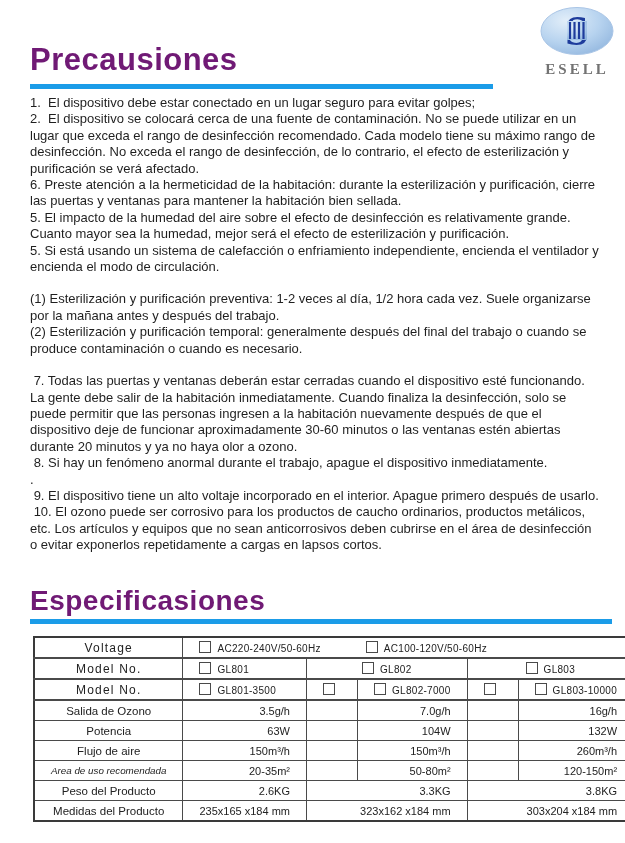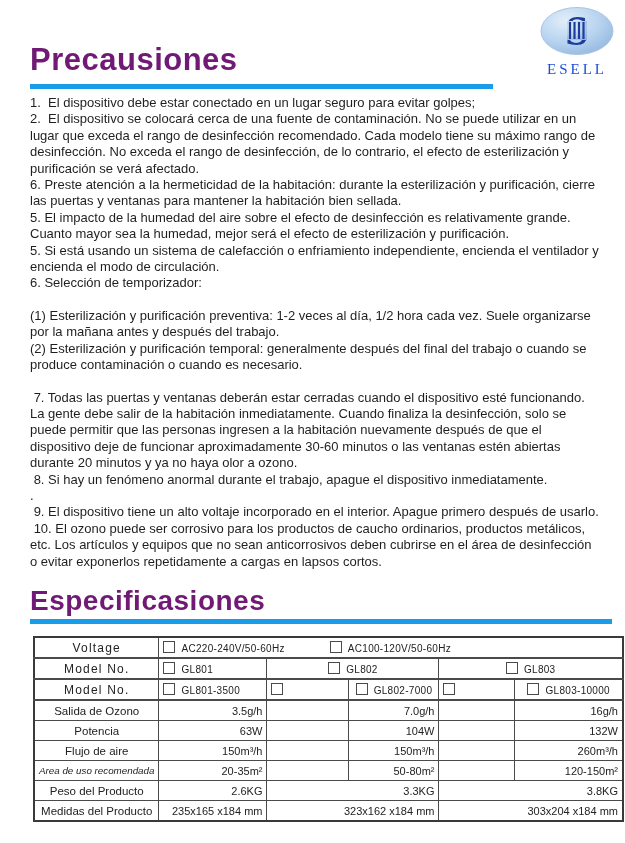--- a/index.html
+++ b/index.html
@@ -23,40 +23,40 @@
     position:absolute;left:30px;height:5px;background:#1b9ce8;
   }
   #bar-precautions{top:84px;width:463px;}
   #bar-specs{top:619px;width:582px;}
   
   .logo{
     position:absolute;left:538px;top:6px;width:78px;text-align:center;
   }
   .brand-name{
     font-family:"Liberation Serif",serif;
-    font-weight:normal;font-size:15px;letter-spacing:3px;
-    color:#1d4ed8;margin-top:1px;
+    font-weight:bold;font-size:15px;letter-spacing:3px;
+    color:#737373;margin-top:1px;
   }
   
   .body-text{
     position:absolute;left:30px;top:95px;width:570px;height:488px;
     font-size:13px;line-height:16.4px;overflow:hidden;
   }
   .body-text p{margin:0;white-space:pre-wrap;}
   .body-text p.gap-before{margin-top:16px;}
   
   .spec-table-wrap{position:absolute;left:33px;top:636px;}
   table.spec{
     border-collapse:collapse;table-layout:fixed;
     border:2px solid #3a3a3a;
     font-size:11px;color:#222;
   }
   table.spec td{
     border:1px solid #4a4a4a;
-    height:19px;padding:0 4px;overflow:hidden;white-space:nowrap;
+    height:19px;padding:0 16px;overflow:hidden;white-space:nowrap;
   }
   tr.r-hdr td{border-bottom-width:2px;}
   td.lbl{text-align:center;font-size:11.5px;}
   td.lbl-sp{letter-spacing:1.2px;font-size:12px;}
   td.lbl-sm{font-size:9.8px;padding:0 1px;font-style:italic;}
   td.val{text-align:right;}
   td.c-left{text-align:left;padding-left:8px;}
   td.c-center{text-align:center;}
   td.lt-l{border-left-color:#c9c9c9;}
   td.lt-r{border-right-color:#c9c9c9;}
@@ -98,21 +98,20 @@
 
   <div class="sec-title" id="title-precautions">Precausiones</div>
   <div class="title-bar" id="bar-precautions"></div>
 
   <div class="body-text">
     <p>1.  El dispositivo debe estar conectado en un lugar seguro para evitar golpes;</p>
     <p>2.  El dispositivo se colocará cerca de una fuente de contaminación. No se puede utilizar en un lugar que exceda el rango de desinfección recomendado. Cada modelo tiene su máximo rango de desinfección. No exceda el rango de desinfección, de lo contrario, el efecto de esterilización y purificación se verá afectado.</p>
     <p>6. Preste atención a la hermeticidad de la habitación: durante la esterilización y purificación, cierre las puertas y ventanas para mantener la habitación bien sellada.</p>
     <p>5. El impacto de la humedad del aire sobre el efecto de desinfección es relativamente grande. Cuanto mayor sea la humedad, mejor será el efecto de esterilización y purificación.</p>
     <p>5. Si está usando un sistema de calefacción o enfriamiento independiente, encienda el ventilador y encienda el modo de circulación.</p>
-    <p>6. Selección de temporizador:</p>
     <p class="gap-before">(1) Esterilización y purificación preventiva: 1-2 veces al día, 1/2 hora cada vez. Suele organizarse por la mañana antes y después del trabajo.</p>
     <p>(2) Esterilización y purificación temporal: generalmente después del final del trabajo o cuando se produce contaminación o cuando es necesario.</p>
     <p class="gap-before"> 7. Todas las puertas y ventanas deberán estar cerradas cuando el dispositivo esté funcionando. La gente debe salir de la habitación inmediatamente. Cuando finaliza la desinfección, solo se puede permitir que las personas ingresen a la habitación nuevamente después de que el dispositivo deje de funcionar aproximadamente 30-60 minutos o las ventanas estén abiertas durante 20 minutos y ya no haya olor a ozono.</p>
     <p> 8. Si hay un fenómeno anormal durante el trabajo, apague el dispositivo inmediatamente.</p>
     <p>.</p>
     <p> 9. El dispositivo tiene un alto voltaje incorporado en el interior. Apague primero después de usarlo.</p>
     <p> 10. El ozono puede ser corrosivo para los productos de caucho ordinarios, productos metálicos, etc. Los artículos y equipos que no sean anticorrosivos deben cubrirse en el área de desinfección o evitar exponerlos repetidamente a cargas en lapsos cortos.</p>
   </div>
 
   <div class="sec-title" id="title-specs">Especificasiones</div>

